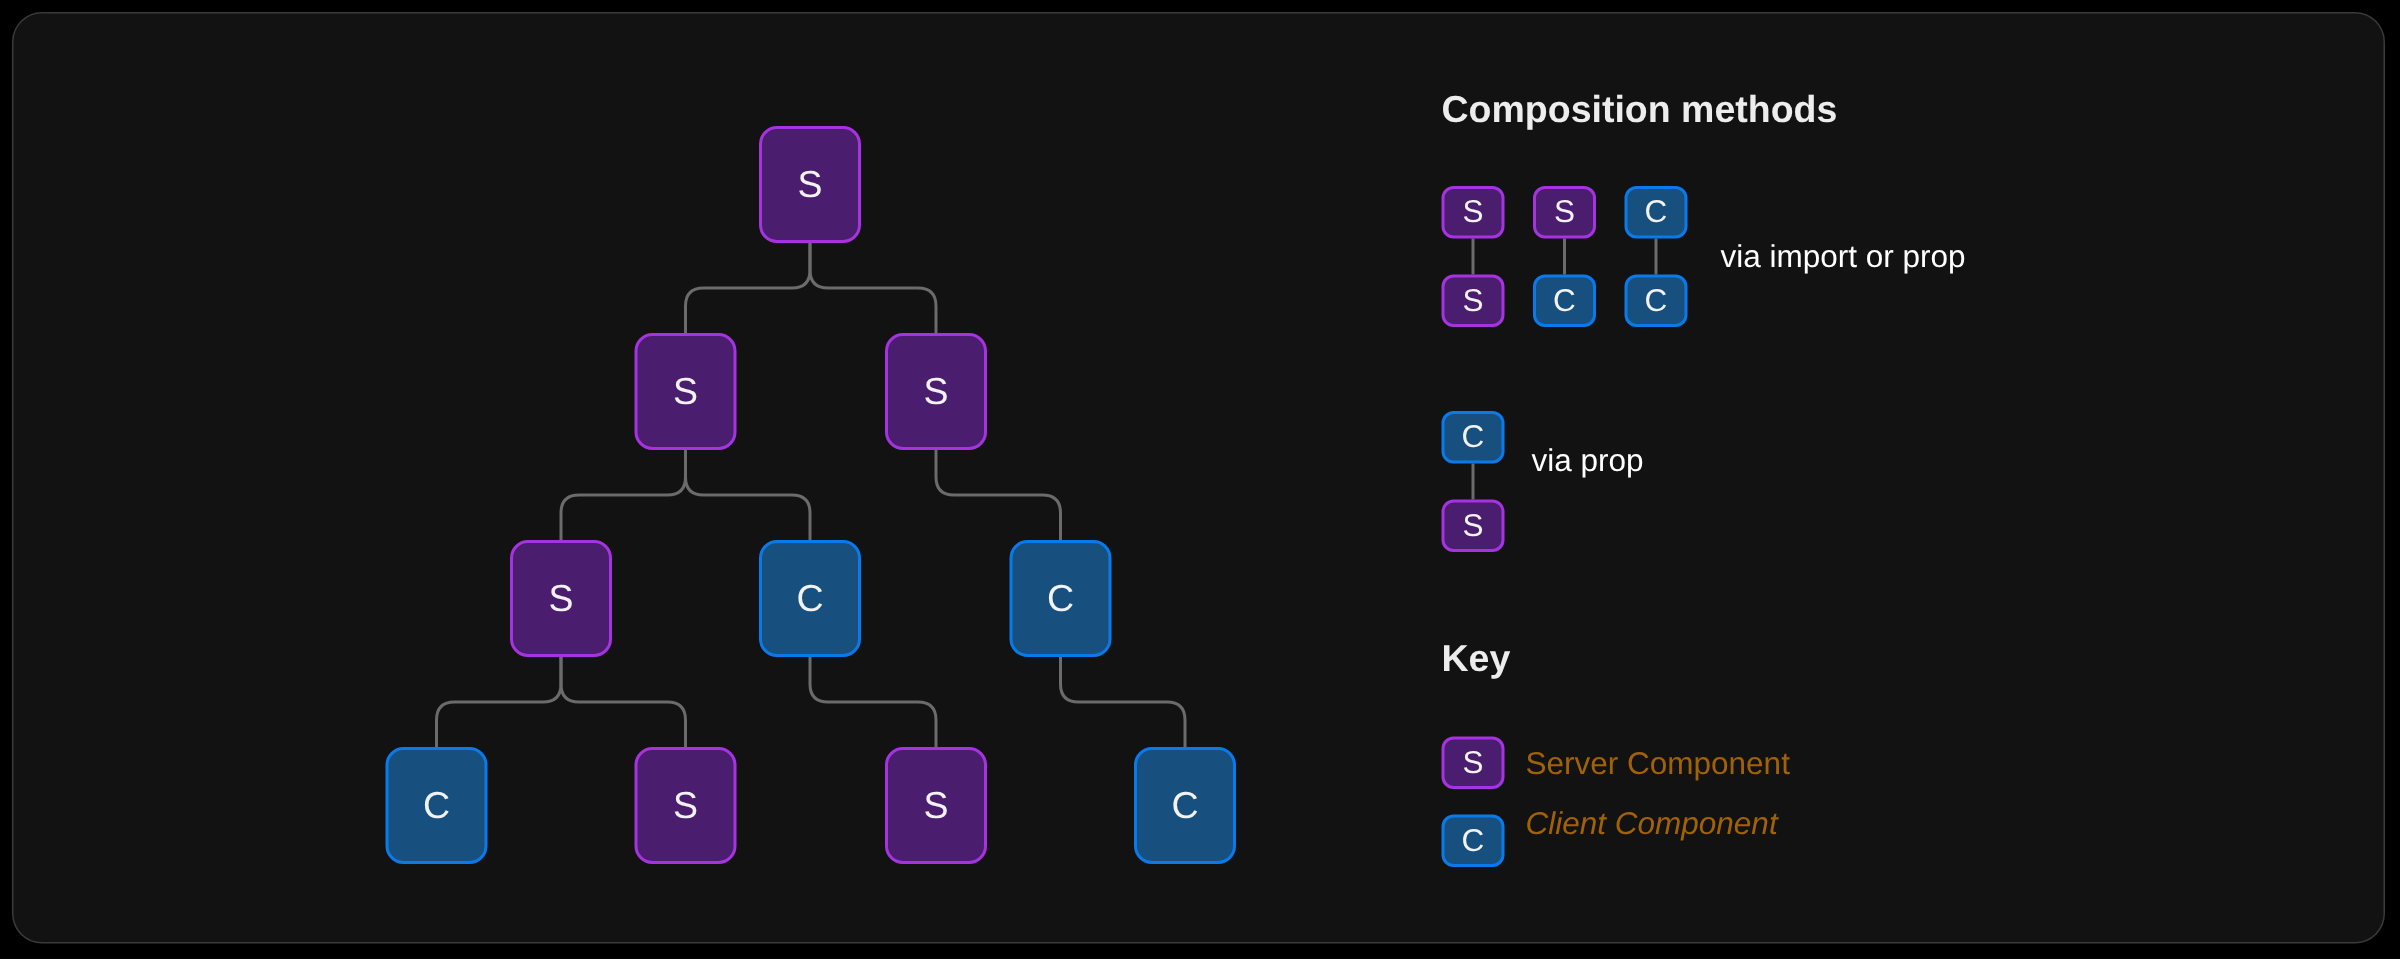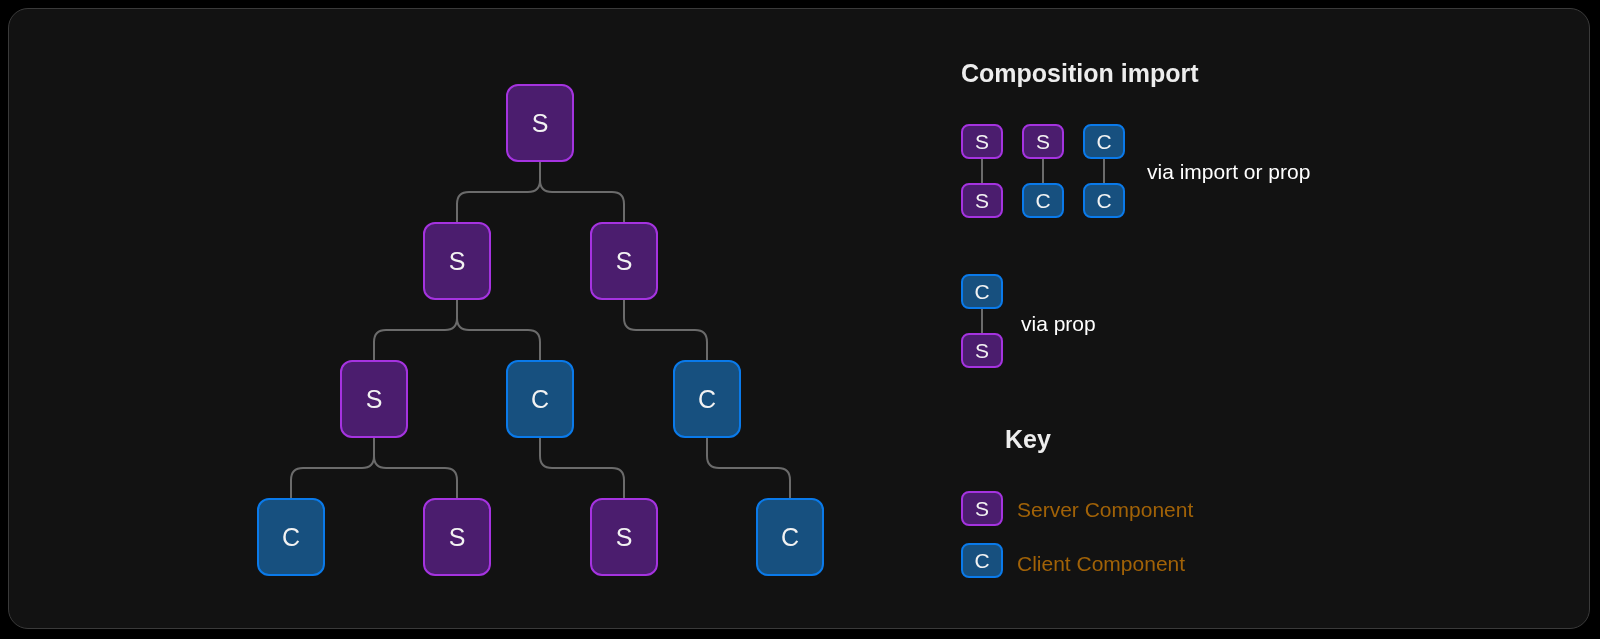--- a/index.html
+++ b/index.html
@@ -62,21 +62,21 @@
   }
   .panel-heading {
     position: absolute;
     color: #ededed;
     font-weight: bold;
     font-size: 25px;
     line-height: 1;
     white-space: nowrap;
   }
   #heading-composition { left: 22px; top: 52px; }
-  #heading-key { left: 22px; top: 418px; margin-left: 44px; }
+  #heading-key { left: 22px; top: 418px; }
 
   .mini-node {
     position: absolute;
     box-sizing: border-box;
     width: 42px; height: 35px;
     border-radius: 8px;
     border-width: 2px;
     border-style: solid;
     display: flex;
     align-items: center;
@@ -156,21 +156,21 @@
           <span>S</span>
         </div>
         <div class="node client" style="left: 747px; top: 489px; width: 68px; height: 78px;">
           <span>C</span>
         </div>
       </div>
   </div>
 
   <div id="panel">
 
-    <div class="panel-heading" id="heading-composition">Composition import</div>
+    <div class="panel-heading" id="heading-composition">Composition methods</div>
 
     <div id="import-or-prop-group">
         <div class="mini-link" style="left: 42px; top: 150px; height: 24px;"></div>
         <div class="mini-node server" style="left: 22px; top: 115px;">
           <span>S</span>
         </div>
         <div class="mini-node server" style="left: 22px; top: 174px;">
           <span>S</span>
         </div>
         <div class="mini-link" style="left: 103px; top: 150px; height: 24px;"></div>
@@ -194,29 +194,29 @@
     <div id="prop-group">
         <div class="mini-link" style="left: 42px; top: 300px; height: 24px;"></div>
         <div class="mini-node client" style="left: 22px; top: 265px;">
           <span>C</span>
         </div>
         <div class="mini-node server" style="left: 22px; top: 324px;">
           <span>S</span>
         </div>
       </div>
 
-    <div class="side-label" id="label-prop" style="left:82px; top:304px;text-align:center;">via prop</div>
+    <div class="side-label" id="label-prop" style="left:82px; top:288px;text-align:center;">via prop</div>
 
     <div class="panel-heading" id="heading-key">Key</div>
 
     <div id="key-items">
         <div class="mini-node server" style="left: 22px; top: 482px;">
           <span>S</span>
         </div>
         <div class="key-row-label" style="left: 78px; top: 490px;">Server Component</div>
         <div class="mini-node client" style="left: 22px; top: 534px;">
           <span>C</span>
         </div>
-        <div class="key-row-label" style="left: 78px; top: 544px;">Client Component</div>
+        <div class="key-row-label" style="left: 78px; top: 530px; font-style: italic;">Client Component</div>
       </div>
 
   </div>
 </div>
 
 </body></html>

